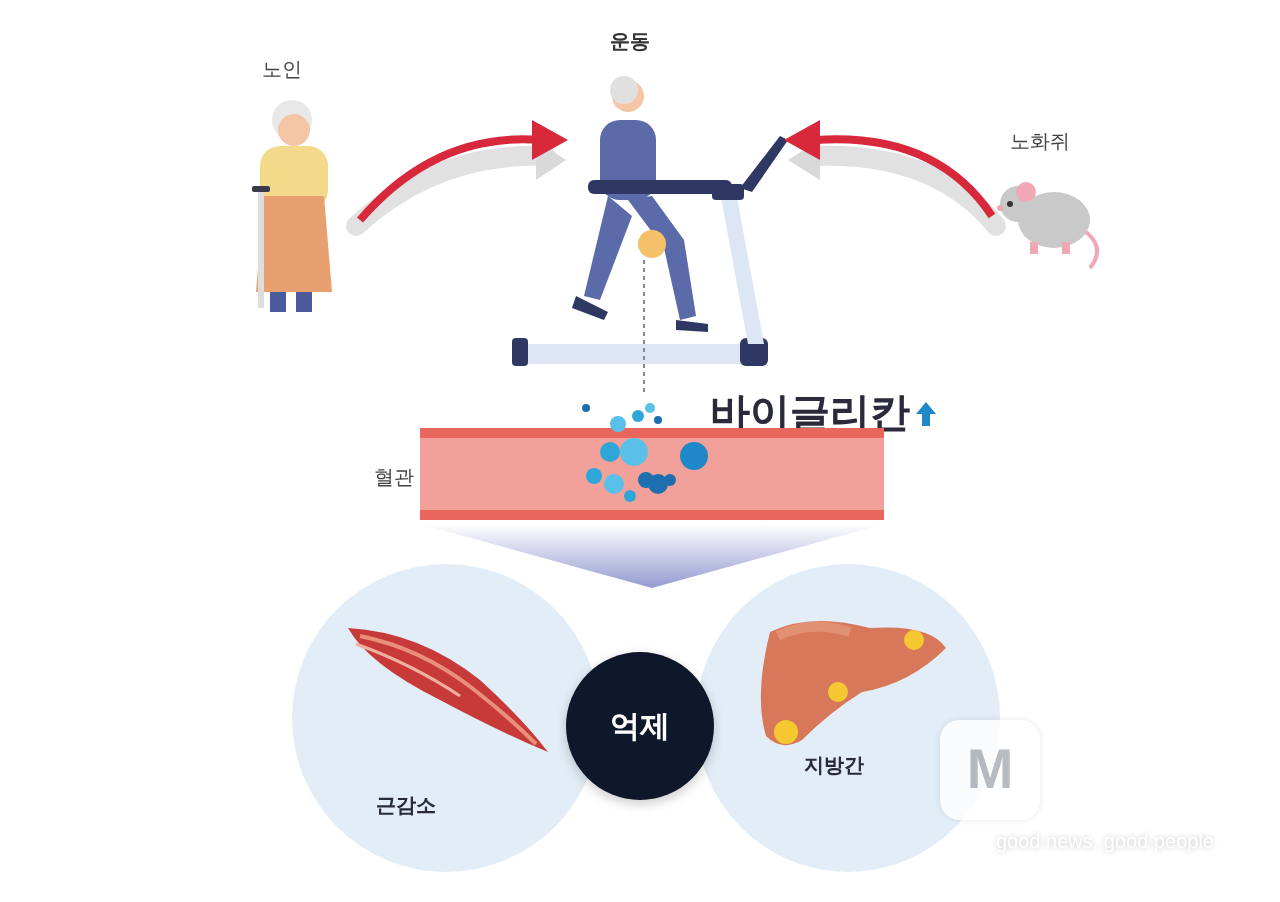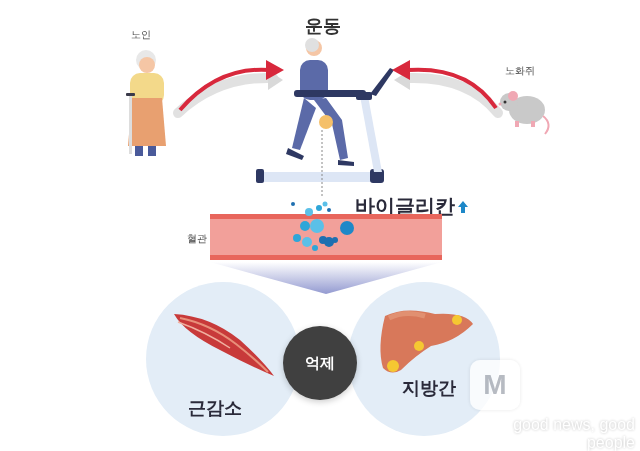--- a/index.html
+++ b/index.html
@@ -1,20 +1,20 @@
 <!DOCTYPE html>
 <html><head>
 <meta charset="utf-8">
 <style>
   html, body { margin: 0; padding: 0; background: #ffffff; }
   body { width: 640px; height: 451px; position: relative; overflow: hidden;
          font-family: "DejaVu Sans", "Liberation Sans", sans-serif; }
   .abs { position: absolute; }
   .label { color: #444; font-size: 10px; }
-  .label-bold { color: #2a2a3a; font-size: 18px; font-weight: bold; }
+  .label-bold { color: #2a2a3a; font-size: 10px; font-weight: bold; }
   svg { position: absolute; overflow: visible; }
 </style>
 </head>
 <body>
 
 <div class="abs label" style="left:131px;top:28px;">노인</div>
 <div class="abs label-bold" style="left:305px;top:14px;font-weight:bold;color:#333;">운동</div>
 <div class="abs label" style="left:505px;top:64px;text-align:right;">노화쥐</div>
 
 <svg width="60" height="120" style="left:118px;top:48px;">
@@ -131,22 +131,22 @@
 <div class="abs" style="left:348px;top:282px;width:152px;height:154px;border-radius:50%;background:#e3edf7;"></div>
 <svg width="100" height="70" style="left:375px;top:308px;">
   <path d="M10 8 Q30 -2 60 6 Q90 4 98 16 Q80 34 56 38 Q40 48 26 62 Q16 68 8 60 Q2 40 10 8 Z" fill="#d8785a"></path>
   <path d="M14 10 Q30 2 50 8" stroke="#e8a080" stroke-width="5" fill="none" opacity="0.6"></path>
   <circle cx="82" cy="12" r="5" fill="#f5c832"></circle>
   <circle cx="44" cy="38" r="5" fill="#f5c832"></circle>
   <circle cx="18" cy="58" r="6" fill="#f5c832"></circle>
 </svg>
 <div class="abs label-bold" style="left:402px;top:376px;">지방간</div>
 
-<div class="abs" style="left:283px;top:326px;width:74px;height:74px;border-radius:50%;background:#404040;box-shadow:0 2px 6px rgba(0,0,0,0.2);display:flex;align-items:center;justify-content:center;">
+<div class="abs" style="left:283px;top:326px;width:74px;height:74px;border-radius:50%;background:#0f172a;box-shadow:0 2px 6px rgba(0,0,0,0.2);display:flex;align-items:center;justify-content:center;">
   <span style="color:#fff;font-weight:bold;font-size:15px;">억제</span>
 </div>
 
 <div class="abs" style="left:470px;top:360px;width:165px;height:75px;opacity:0.9;">
   <div class="abs" style="left:0;top:0;width:50px;height:50px;border-radius:10px;background:rgba(255,255,255,0.85);box-shadow:0 0 4px rgba(0,0,0,0.1);display:flex;align-items:center;justify-content:center;color:#b0b4bc;font-weight:bold;font-size:28px;font-family:'Liberation Sans',sans-serif;">M</div>
   <div class="abs" style="left:58px;top:4px;color:#ffffff;font-size:21px;font-weight:bold;line-height:22px;text-shadow:0 0 3px rgba(0,0,0,0.25);font-family:'Liberation Sans',sans-serif;">
   </div>
-  <div class="abs" style="left:28px;top:56px;color:#ffffff;font-size:16px;text-shadow:0 0 3px rgba(0,0,0,0.3);font-family:'Liberation Sans',sans-serif;text-align:right;">good news, good people</div>
+  <div class="abs" style="left:28px;top:56px;color:#ffffff;font-size:10px;text-shadow:0 0 3px rgba(0,0,0,0.3);font-family:'Liberation Sans',sans-serif;">good news, good people</div>
 </div>
 
 </body></html>

